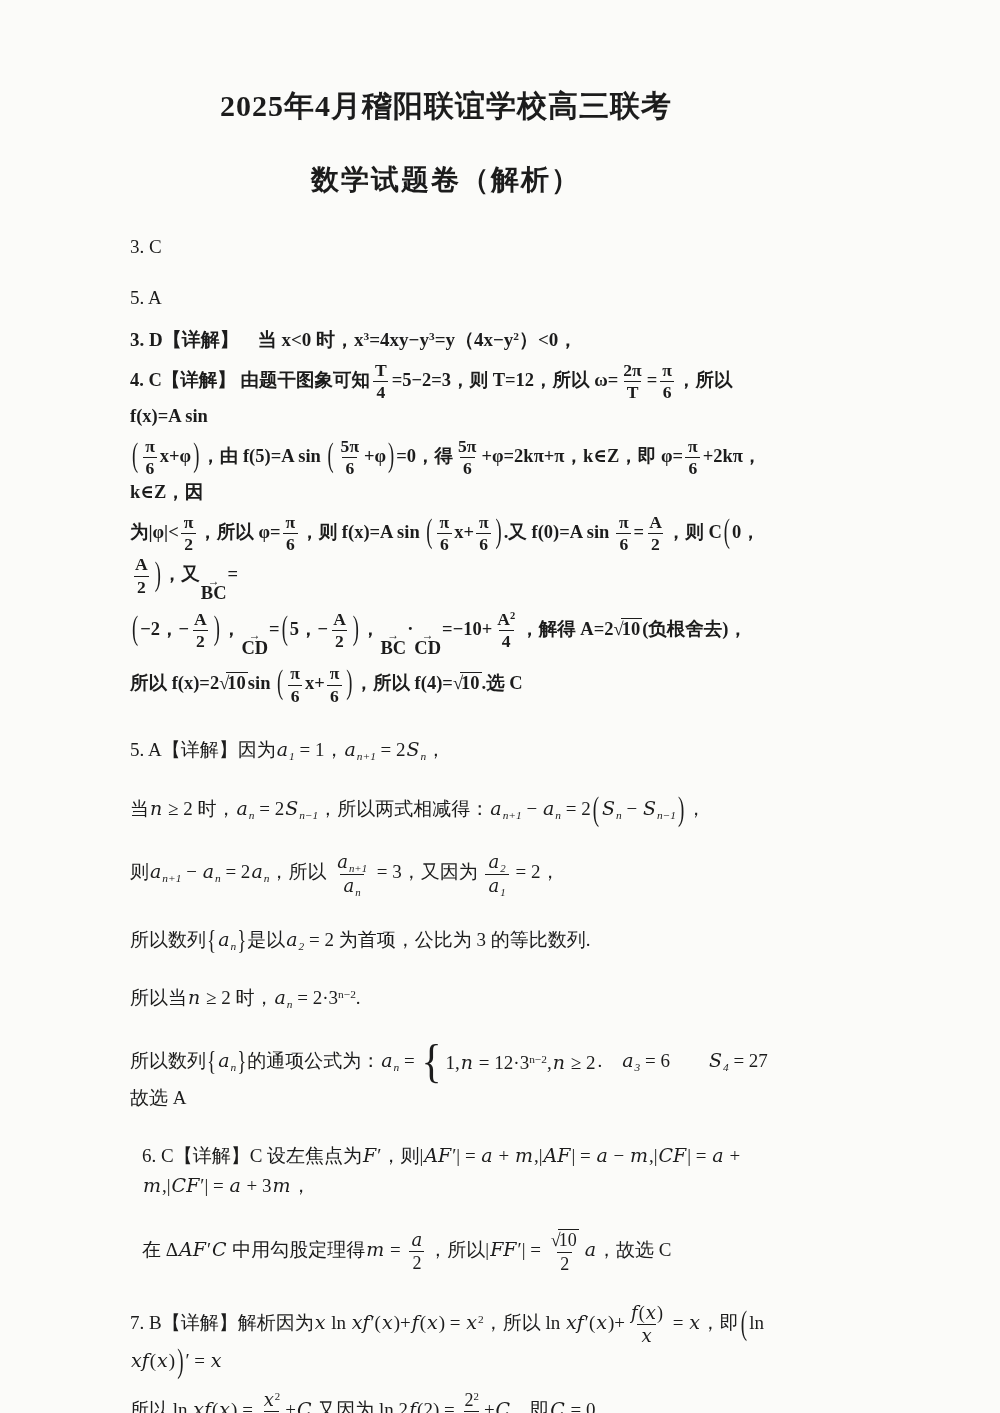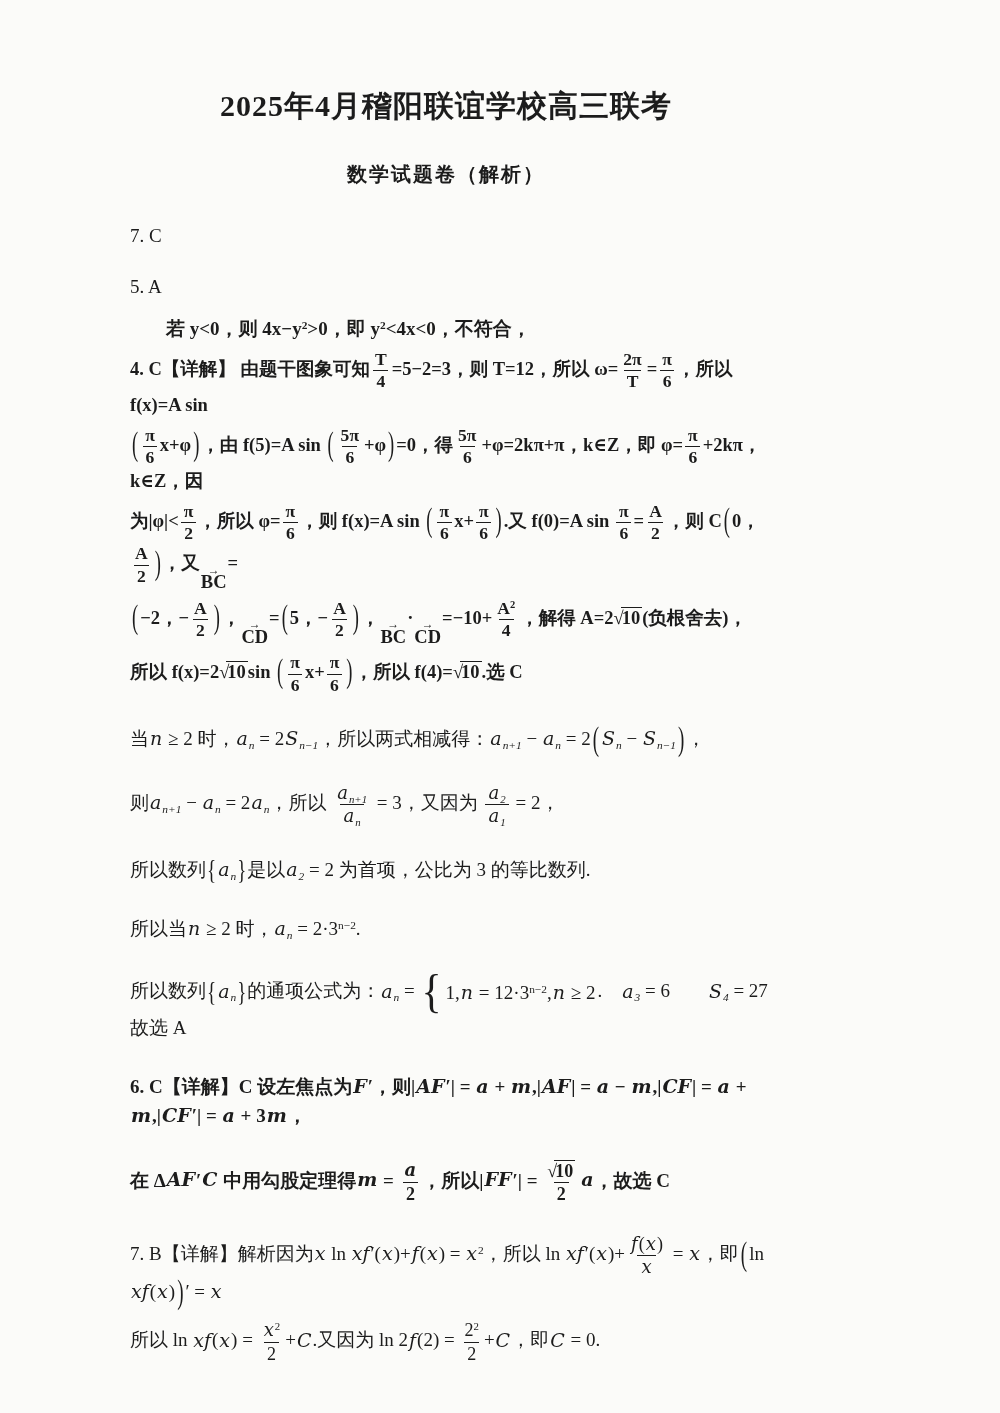--- a/index.html
+++ b/index.html
@@ -4,31 +4,31 @@
 <style>
   html,body{margin:0;padding:0;}
   body{
     width:1000px;height:1413px;overflow:hidden;
     background:#fbfbf9;color:#1c1c1c;
     font-family:"Liberation Serif","DejaVu Serif",serif;
   }
   .page{width:892px;height:1413px;position:relative;}
   header{text-align:center;padding-top:86px;}
   h1{font-size:30px;font-weight:bold;margin:0;letter-spacing:1px;}
-  h2{font-size:20px;font-weight:bold;margin:34px 0 0;letter-spacing:2px;}
+  h2{font-size:28px;font-weight:bold;margin:34px 0 0;letter-spacing:2px;}
   .solutions{margin:34px 112px 0 130px;font-size:19px;line-height:1.5;}
   .sol{margin:0;}
   .sol-1{margin-bottom:22px;}
   .sol-2{margin-bottom:14px;}
   .sol-3{margin-bottom:4px;font-weight:bold;}
   .sol-3 .line{margin-bottom:5px;}
   .sol-4{margin-bottom:20px;font-weight:bold;font-size:18.5px;}
   .sol-4 .line{margin:6px 0;}
   .sol-5 .line{margin:29px 0;}
-  .sol-6 .line{margin:29px 0;font-weight:bold;}
+  .sol-6 .line{margin:29px 12px;}
   .sol-7 .line{margin:14px 0;}
   .line{white-space:normal;}
   .line.indent{margin-left:36px;}
   
   .mvar{font-style:italic;font-family:"DejaVu Serif","Liberation Serif",serif;padding:0 1px;}
   sub.msub{font-size:0.6em;font-style:italic;vertical-align:-0.35em;line-height:0;}
   sup.msup{font-size:0.6em;vertical-align:0.55em;line-height:0;}
   
   .frac{display:inline-flex;flex-direction:column;align-items:center;vertical-align:middle;
         margin:0 2px;font-size:0.95em;line-height:1.12;}
@@ -53,27 +53,27 @@
 </head>
 <body>
 
 <div class="page">
   <header>
     <h1>2025年4月稽阳联谊学校高三联考</h1>
     <h2>数学试题卷（解析）</h2>
   </header>
   <main class="solutions">
       <div class="sol sol-1">
-        <div class="line">7. C</div>
+        <div class="line">3. C</div>
       </div>
       <div class="sol sol-2">
         <div class="line">5. A</div>
       </div>
       <div class="sol sol-3">
-        <div class="line indent">若 y&lt;0，则 4x−y<sup class="msup">2</sup>&gt;0，即 y<sup class="msup">2</sup>&lt;4x&lt;0，不符合，</div>
+        <div class="line">3. D【详解】　当 x&lt;0 时，x<sup class="msup">3</sup>=4xy−y<sup class="msup">3</sup>=y（4x−y<sup class="msup">2</sup>）&lt;0，</div>
       </div>
       <div class="sol sol-4">
         <div class="line">4. C【详解】 由题干图象可知<span class="frac">
             <span class="num">T</span>
             <span class="den">4</span>
           </span>=5−2=3，则 T=12，所以 ω=<span class="frac">
             <span class="num">2π</span>
             <span class="den">T</span>
           </span>=<span class="frac">
             <span class="num">π</span>
@@ -138,20 +138,21 @@
           </span>，解得 A=2<span class="sqrt"><span class="sqsign">√</span><span class="sqbody">10</span></span>(负根舍去)，</div>
         <div class="line">所以 f(x)=2<span class="sqrt"><span class="sqsign">√</span><span class="sqbody">10</span></span>sin <span class="bp">(</span><span class="frac">
             <span class="num">π</span>
             <span class="den">6</span>
           </span>x+<span class="frac">
             <span class="num">π</span>
             <span class="den">6</span>
           </span><span class="bp">)</span>，所以 f(4)=<span class="sqrt"><span class="sqsign">√</span><span class="sqbody">10</span></span>.选 C</div>
       </div>
       <div class="sol sol-5">
+        <div class="line">5. A【详解】因为<span class="mvar">a</span><sub class="msub">1</sub> = 1，<span class="mvar">a</span><sub class="msub">n+1</sub> = 2<span class="mvar">S</span><sub class="msub">n</sub>，</div>
         <div class="line">当<span class="mvar">n</span> ≥ 2 时，<span class="mvar">a</span><sub class="msub">n</sub> = 2<span class="mvar">S</span><sub class="msub">n−1</sub>，所以两式相减得：<span class="mvar">a</span><sub class="msub">n+1</sub> − <span class="mvar">a</span><sub class="msub">n</sub> = 2<span class="bp">(</span><span class="mvar">S</span><sub class="msub">n</sub> − <span class="mvar">S</span><sub class="msub">n−1</sub><span class="bp">)</span>，</div>
         <div class="line">则<span class="mvar">a</span><sub class="msub">n+1</sub> − <span class="mvar">a</span><sub class="msub">n</sub> = 2<span class="mvar">a</span><sub class="msub">n</sub>，所以 <span class="frac">
             <span class="num"><span class="mvar">a</span><sub class="msub">n+1</sub></span>
             <span class="den"><span class="mvar">a</span><sub class="msub">n</sub></span>
           </span> = 3，又因为 <span class="frac">
             <span class="num"><span class="mvar">a</span><sub class="msub">2</sub></span>
             <span class="den"><span class="mvar">a</span><sub class="msub">1</sub></span>
           </span> = 2，</div>
         <div class="line">所以数列<span class="bb">{</span><span class="mvar">a</span><sub class="msub">n</sub><span class="bb">}</span>是以<span class="mvar">a</span><sub class="msub">2</sub> = 2 为首项，公比为 3 的等比数列.</div>
         <div class="line">所以当<span class="mvar">n</span> ≥ 2 时，<span class="mvar">a</span><sub class="msub">n</sub> = 2·3<sup class="msup">n−2</sup>.</div>

